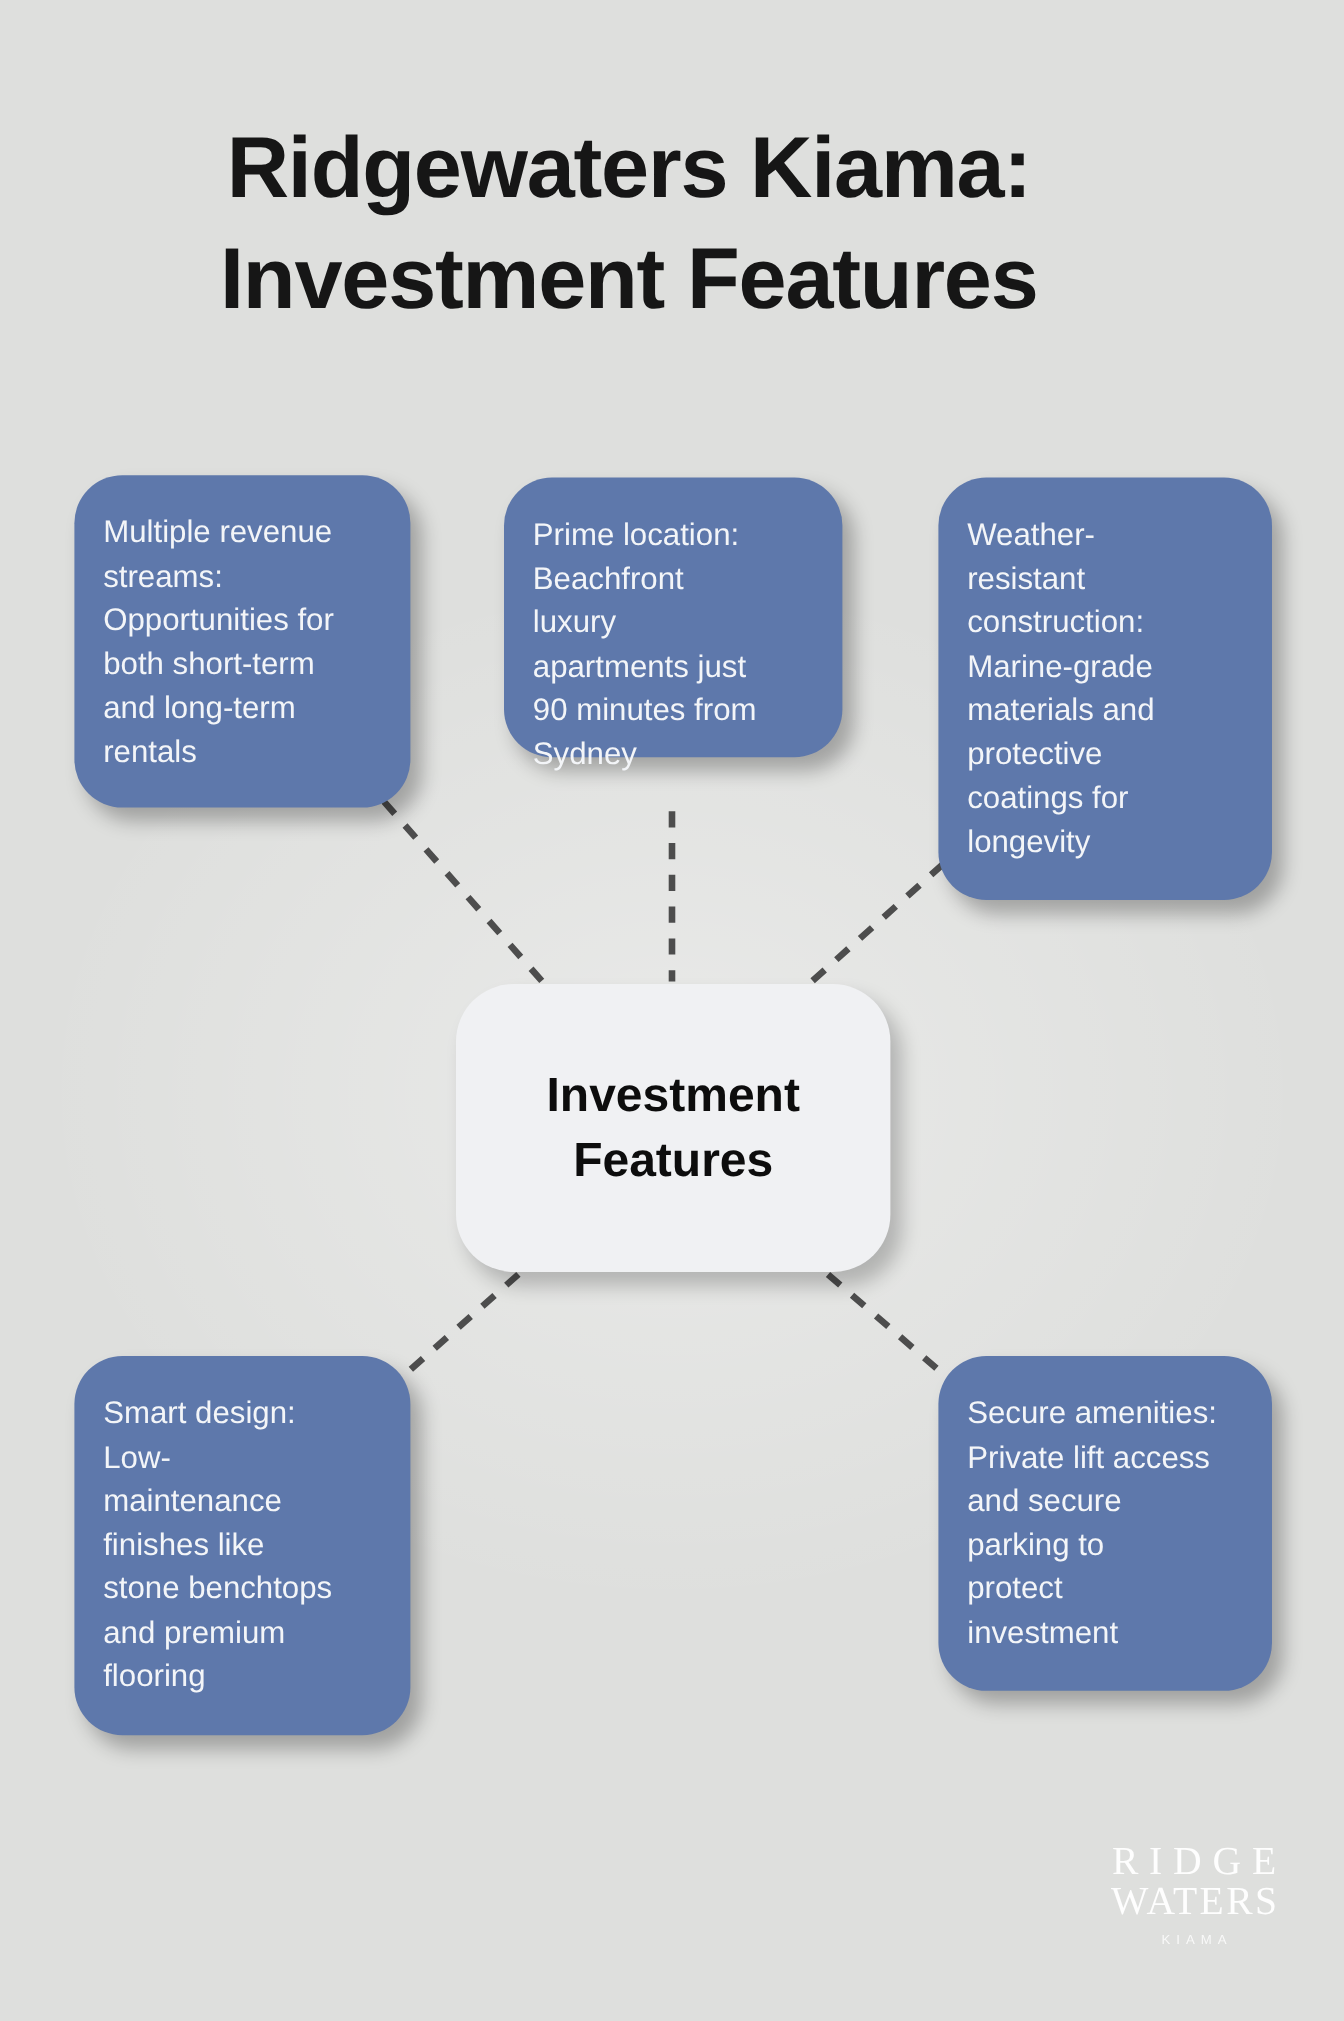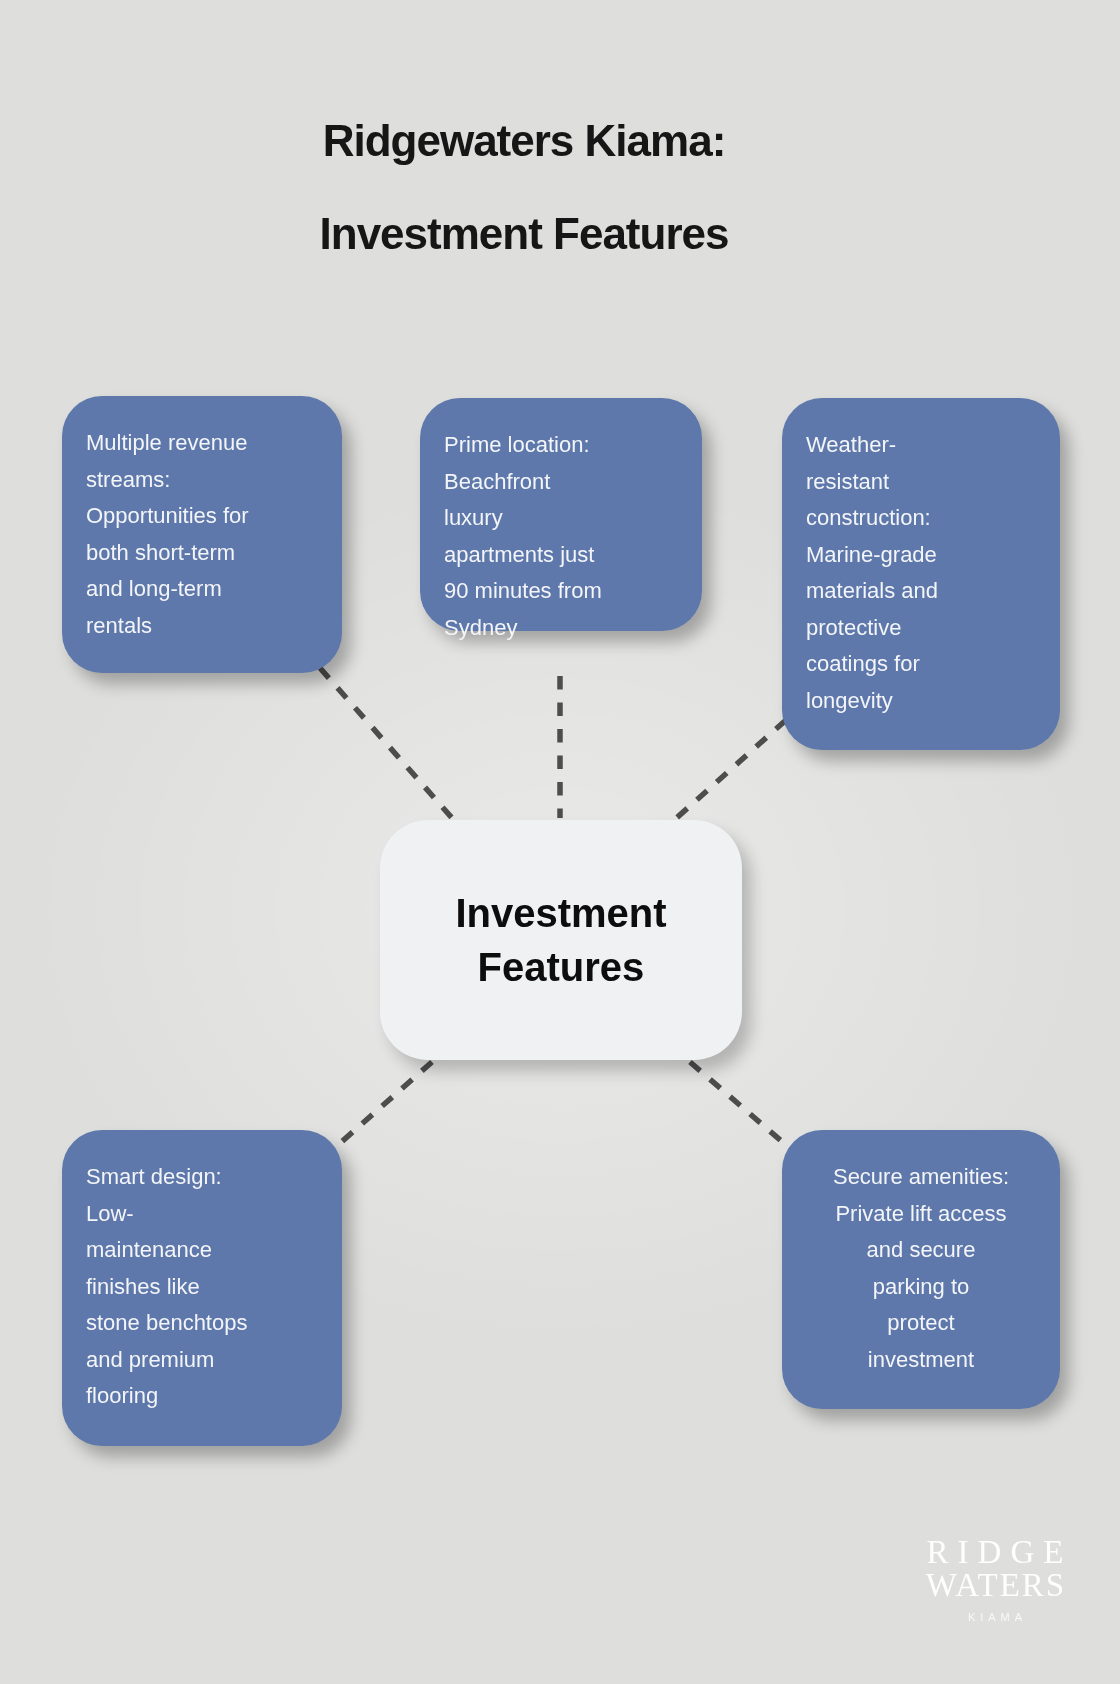--- a/index.html
+++ b/index.html
@@ -15,21 +15,21 @@
     background:
       radial-gradient(760px 620px at 50% 54%, rgba(255,255,255,0.35), rgba(255,255,255,0) 70%),
       var(--background, #dedfdd);
   }
   .title {
     position: absolute;
     top: 94px;
     left: 0;
     width: 1048px;
     text-align: center;
-    font-size: 44px;
+    font-size: 72px;
     font-weight: 700;
     line-height: 93px;
     letter-spacing: -1px;
     color: var(--title-text, #161616);
     white-space: pre-line;
   }
   .connectors {
     position: absolute;
     top: 0; left: 0;
     width: 1120px;
@@ -40,31 +40,31 @@
     stroke-width: 5.5;
     stroke-dasharray: 13.5 13;
     fill: none;
   }
   .node {
     position: absolute;
     box-sizing: border-box;
     background: var(--node-fill, #5e78ab);
     border-radius: 40px;
     color: var(--node-text, #f3f5f8);
-    font-size: 22px;
+    font-size: 26px;
     line-height: 36.5px;
     padding: 29px 24px;
     white-space: pre;
     box-shadow: 9px 11px 16px rgba(0,0,0,0.28);
   }
   .n1 { left: 62px;  top: 396px;  width: 280px; height: 277px; }
   .n2 { left: 420px; top: 398px;  width: 282px; height: 233px; }
   .n3 { left: 782px; top: 398px;  width: 278px; height: 352px; }
   .n4 { left: 62px;  top: 1130px; width: 280px; height: 316px; }
-  .n5 { left: 782px; top: 1130px; width: 278px; height: 279px; text-align: center; }
+  .n5 { left: 782px; top: 1130px; width: 278px; height: 279px; }
   .center-node {
     position: absolute;
     left: 380px; top: 820px;
     width: 362px; height: 240px;
     box-sizing: border-box;
     background: var(--center-fill, #f0f1f3);
     border-radius: 48px;
     display: flex;
     align-items: center;
     justify-content: center;

